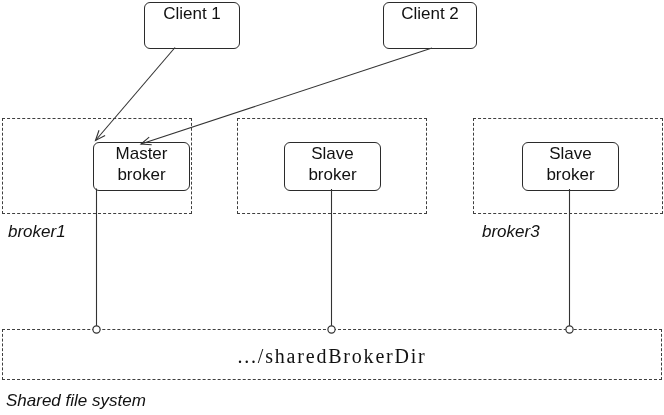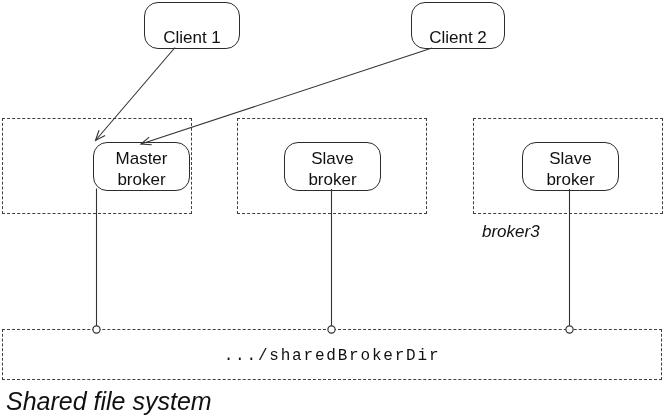--- a/index.html
+++ b/index.html
@@ -10,40 +10,40 @@
   .stage{
     position:relative;width:664px;height:415px;background:var(--background);
     font-family:"Liberation Sans", sans-serif;color:var(--text);overflow:hidden;
   }
   .overlay{position:absolute;left:0;top:0;width:664px;height:415px;z-index:5;pointer-events:none;}
   .connector{stroke:var(--line);stroke-width:1.1;fill:none;}
   .arrowhead{stroke:var(--line);stroke-width:1.1;fill:none;}
   .junction{fill:#ffffff;stroke:var(--line);stroke-width:1.2;}
   .node{
     position:absolute;z-index:2;background:#ffffff;
-    border:1.5px solid var(--node-border);border-radius:14px;
-    display:flex;align-items:flex-end;justify-content:center;text-align:center;
+    border:1.5px solid var(--node-border);border-radius:6px;
+    display:flex;align-items:flex-start;justify-content:center;text-align:center;
     font-size:17px;line-height:21px;
   }
   .node span{white-space:pre-line;}
   .group{
     position:absolute;z-index:1;border:1px dashed var(--dashed-border);background:transparent;
   }
   .caption{
     position:absolute;z-index:2;font-style:italic;font-size:17px;line-height:20px;white-space:nowrap;
   }
   .storage-box{
     position:absolute;z-index:1;border:1px dashed var(--dashed-border);
     display:flex;align-items:center;justify-content:center;
   }
   .storage-label{
-    font-family:Liberation Mono, monospace;
-    font-size:16px;letter-spacing:1.8px;white-space:nowrap;padding-top:3px;
+    font-family:Liberation Serif, serif;
+    font-size:20px;letter-spacing:1.8px;white-space:nowrap;padding-top:3px;
   }
-  .shared-caption{font-size:25px;line-height:22px;}
+  .shared-caption{font-size:17px;line-height:22px;}
 </style>
 </head>
 <body>
 
 <div class="stage">
 
   <svg class="overlay" viewBox="0 0 664 415" aria-hidden="true">
     <line class="connector" x1="175" y1="47.5" x2="95.5" y2="140.5"></line>
     <polyline class="arrowhead" points="99,130.3 95.5,140.5 105.1,135.5"></polyline>
     <line class="connector" x1="432" y1="48" x2="141" y2="144"></line>
@@ -53,21 +53,21 @@
     <line class="connector" x1="569.5" y1="189" x2="569.5" y2="325.8"></line>
     <circle class="junction" cx="96.5" cy="329.5" r="3.6"></circle>
     <circle class="junction" cx="331.5" cy="329.5" r="3.6"></circle>
     <circle class="junction" cx="569.5" cy="329.5" r="3.6"></circle>
   </svg>
 
   <div class="node" style="left:144px;top:2px;width:94px;height:45px;">
     <span>Client 1</span>
   </div>
 
-  <div class="node" style="left:383px;top:2px;width:92px;height:45px;margin-left:28px;">
+  <div class="node" style="left:383px;top:2px;width:92px;height:45px;">
     <span>Client 2</span>
   </div>
 
   <div class="group" style="left:2px;top:118px;width:188px;height:94px;"></div>
   <div class="group" style="left:237px;top:118px;width:188px;height:94px;"></div>
   <div class="group" style="left:473px;top:118px;width:188px;height:94px;"></div>
 
   <div class="node" style="left:49px;top:142px;width:95px;height:47px;margin-left:44px;">
     <span>Master
 broker</span>
@@ -76,20 +76,21 @@
   <div class="node" style="left:284px;top:142px;width:95px;height:47px;">
     <span>Slave
 broker</span>
   </div>
 
   <div class="node" style="left:522px;top:142px;width:95px;height:47px;">
     <span>Slave
 broker</span>
   </div>
 
+  <div class="caption" style="left:8px;top:222px;">broker1</div>
   <div class="caption" style="left:482px;top:222px;">broker3</div>
 
   <div class="storage-box" style="left:2px;top:329px;width:658px;height:49px;">
     <span class="storage-label">.../sharedBrokerDir</span>
   </div>
 
   <div class="caption shared-caption" style="left:6px;top:390px;">Shared file system</div>
 
 </div>
 

